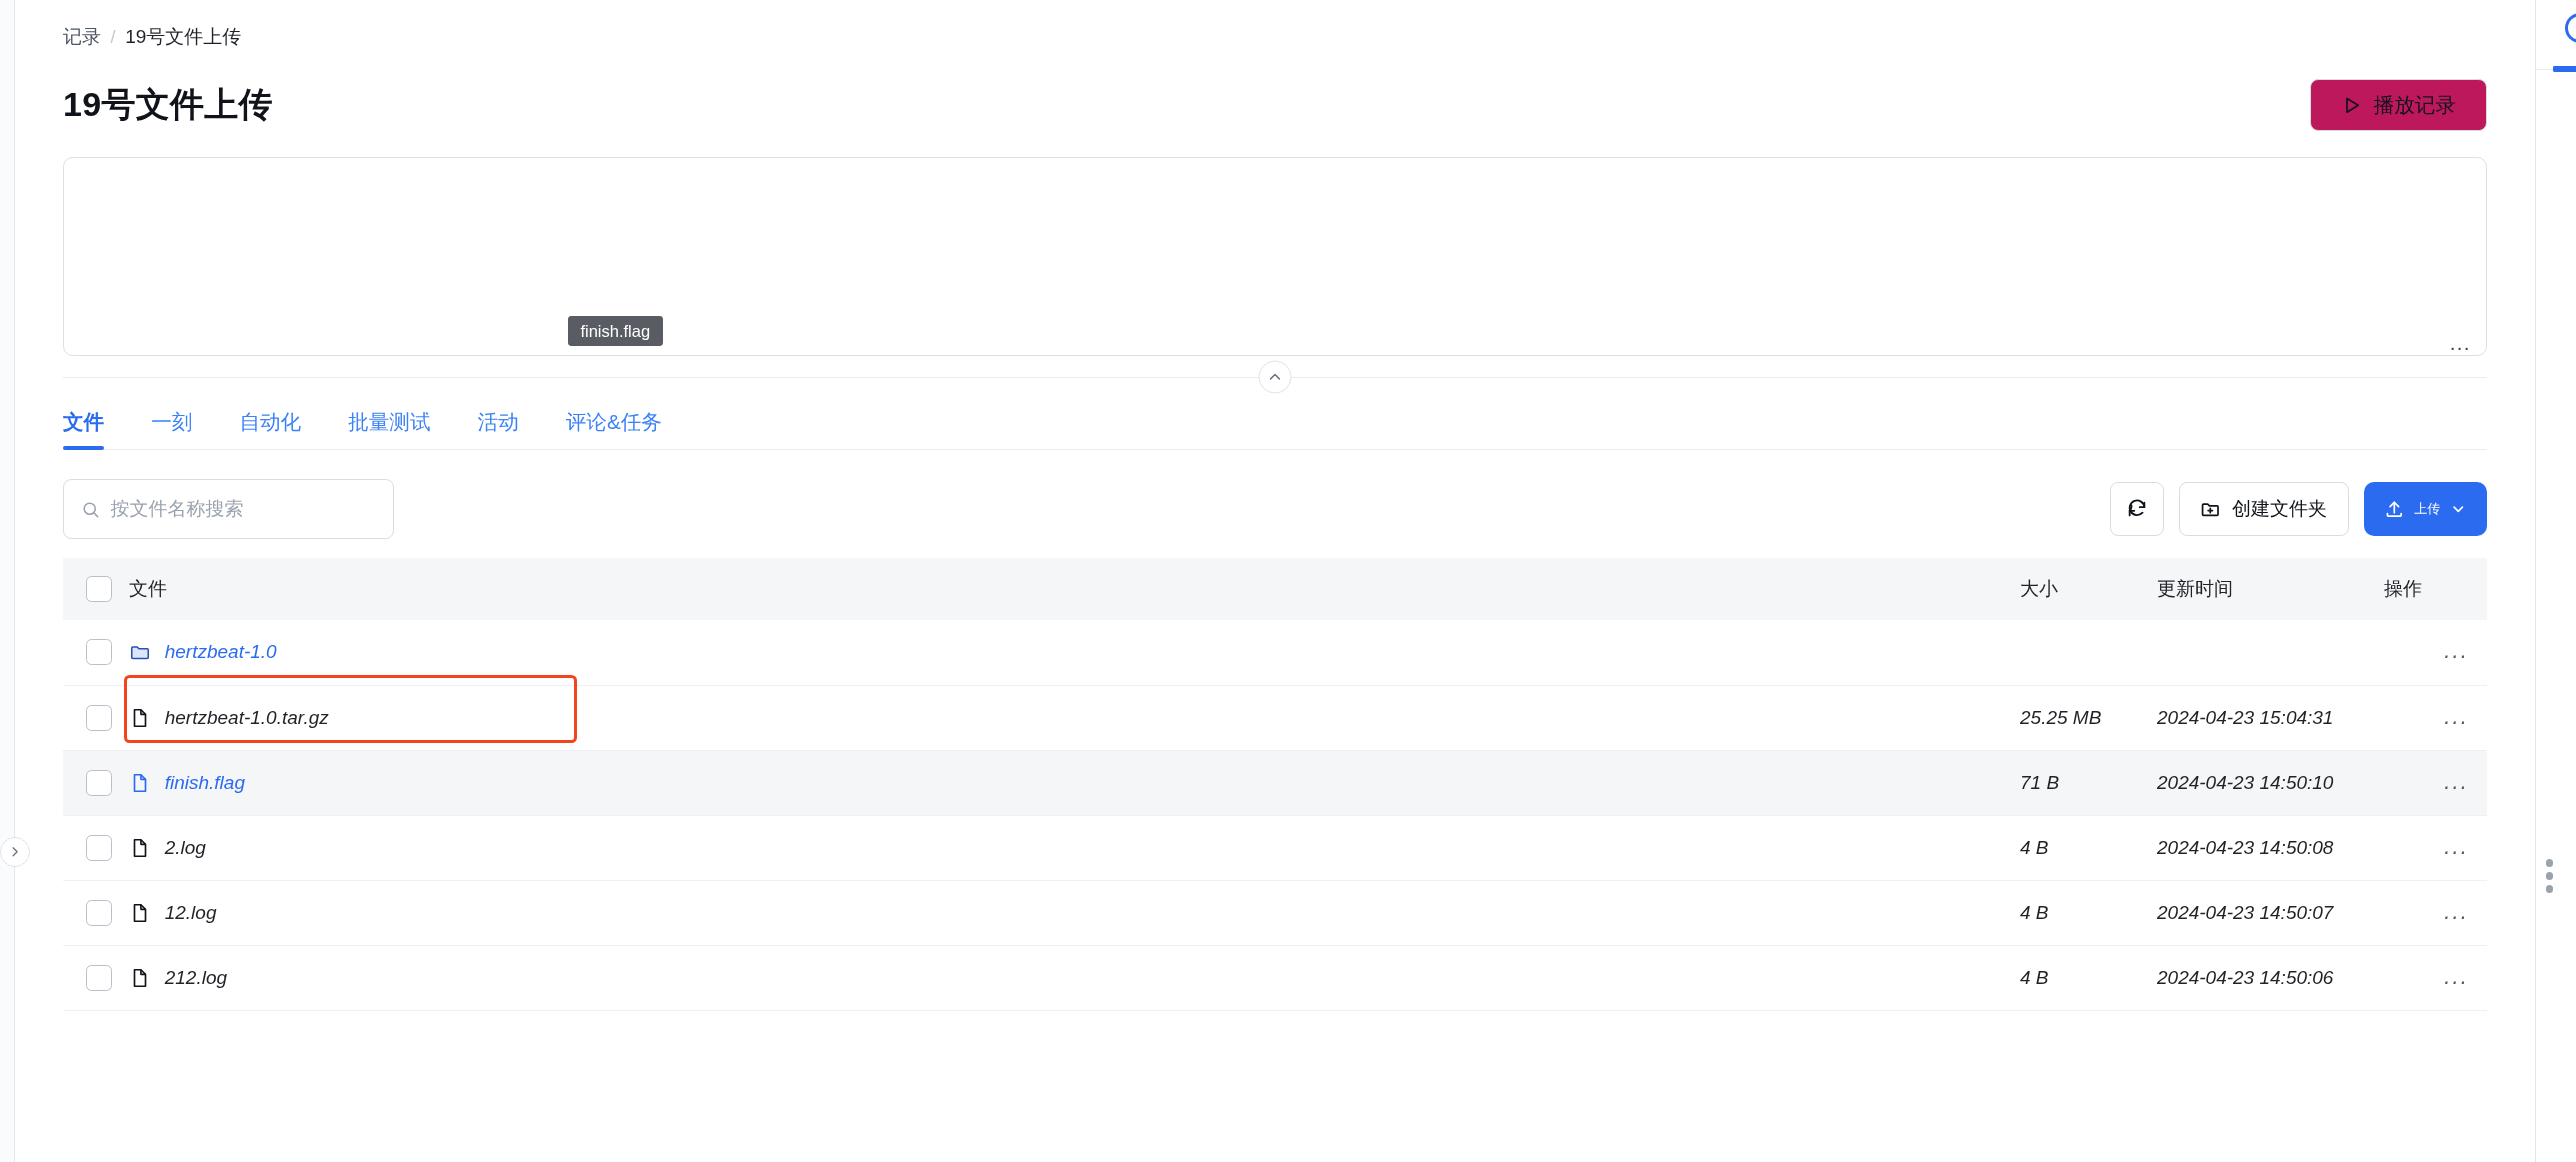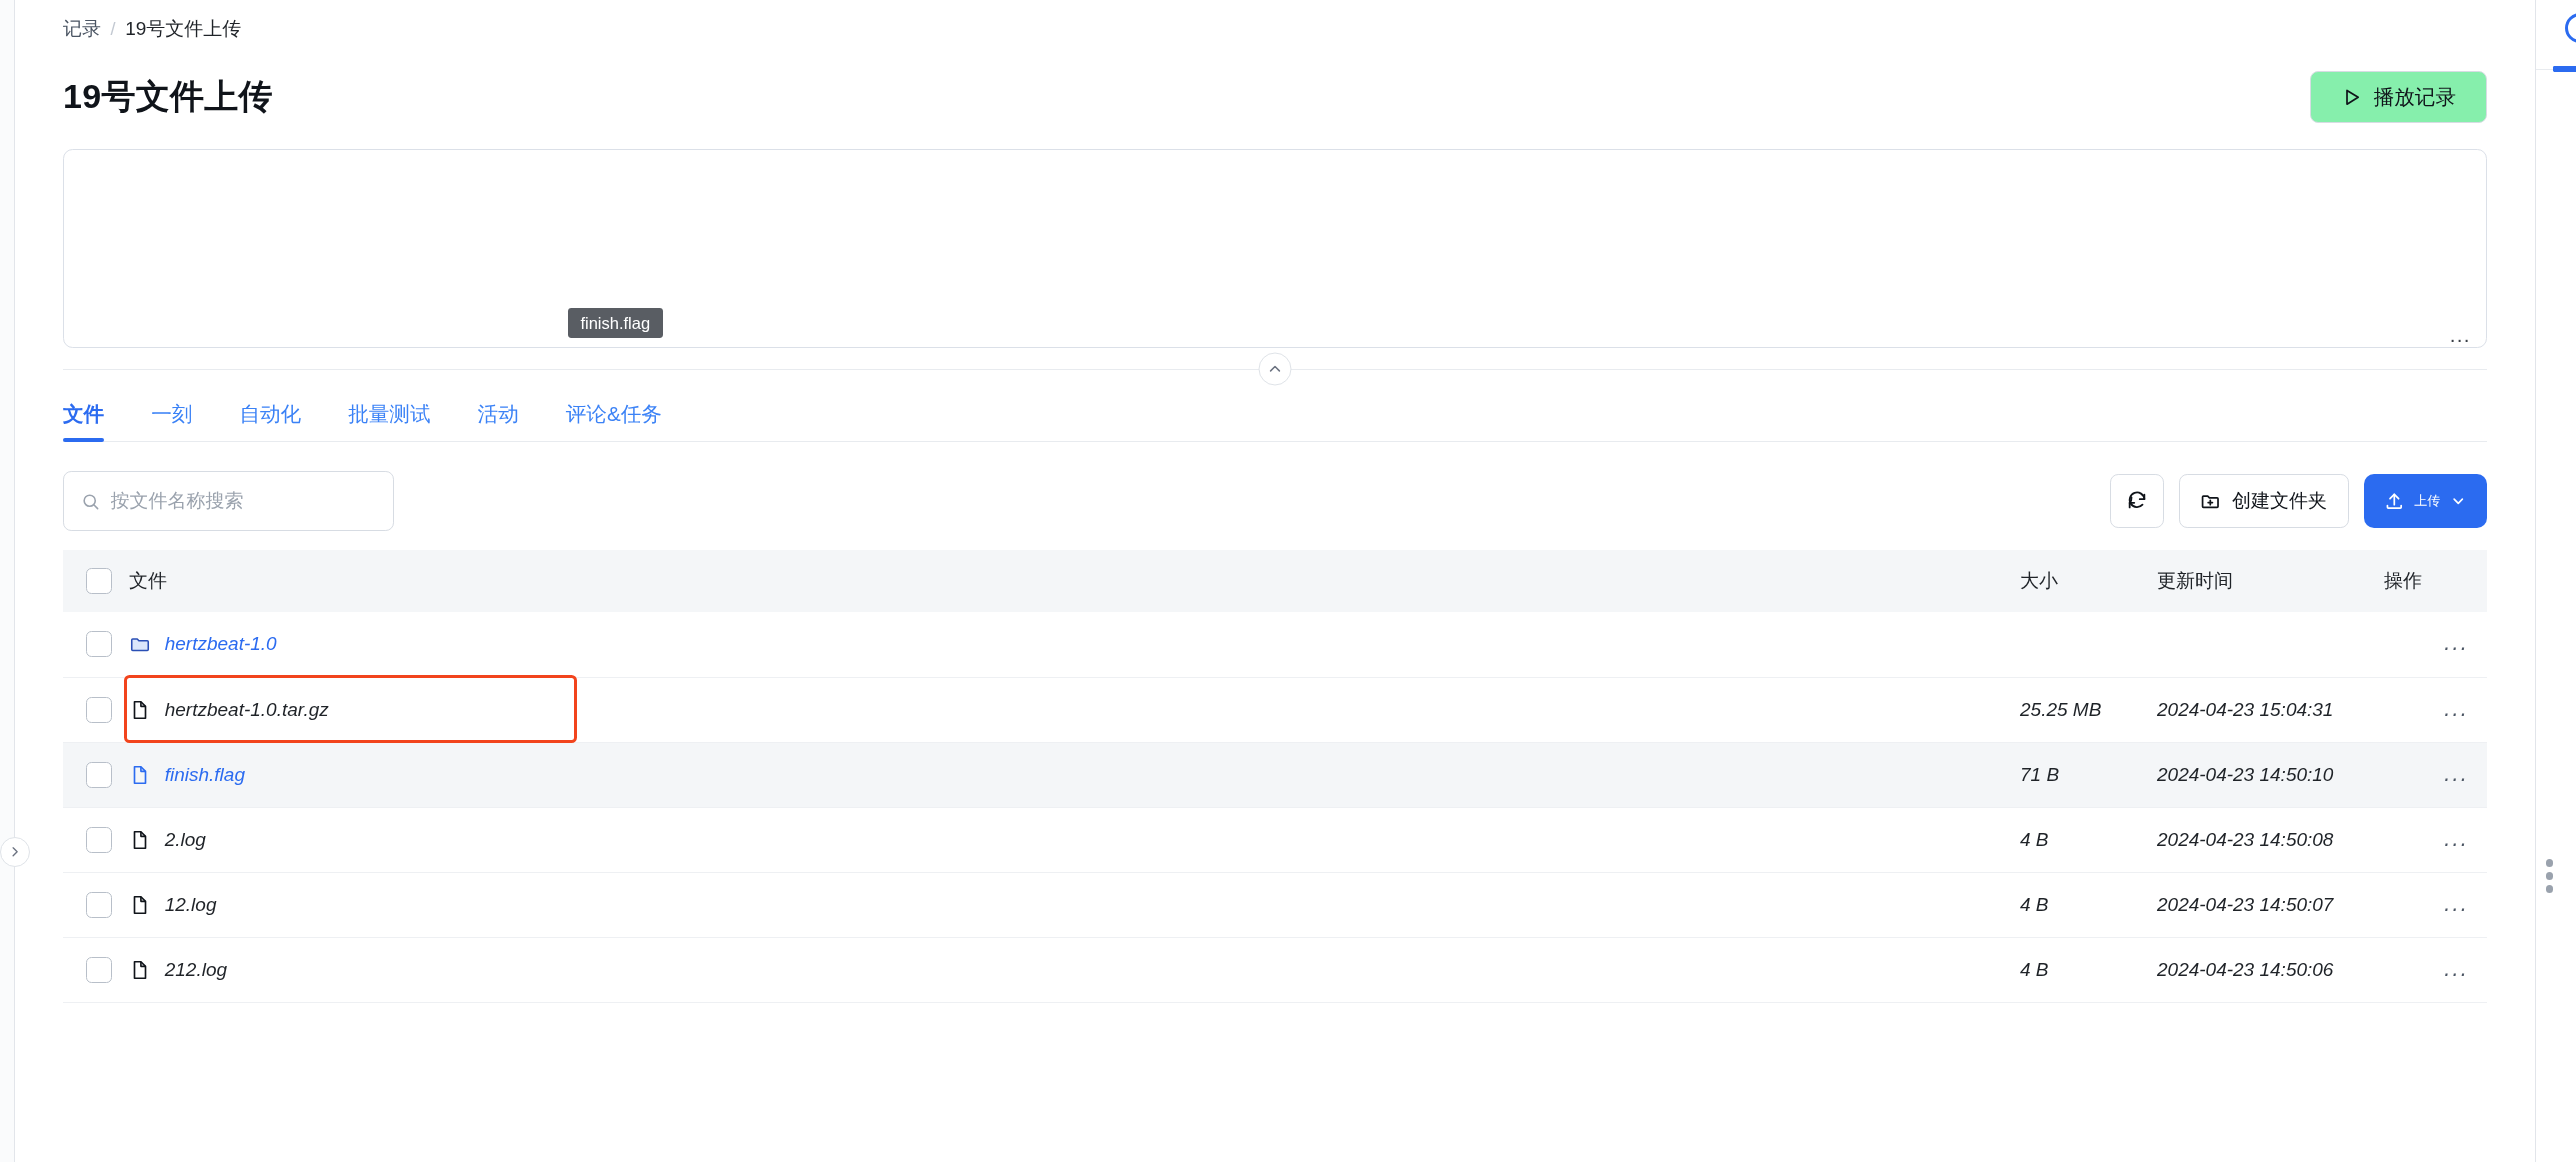--- a/index.html
+++ b/index.html
@@ -34,37 +34,37 @@
     flex: 1 1 auto; height: 1162px;
     background: #ffffff;
     padding: 0 48px 0 48px;
     position: relative;
     overflow: hidden;
   }
 
   .breadcrumb {
     display: flex; align-items: center; gap: 9.6px;
     font-size: 19px; color: #6b7280;
-    padding-top: 16px;
+    padding-top: 24px;
   }
   .breadcrumb .crumb-root { color: #4b5563; }
   .breadcrumb .crumb-sep { color: #c3c9d2; font-size: 18px; }
   .breadcrumb .crumb-current { color: #1f2328; }
 
   .title-row {
     display: flex; align-items: center; justify-content: space-between;
     margin-top: 29px;
   }
   .page-title { font-size: 34px; font-weight: 700; color: #10141a; letter-spacing: 0.3px; }
 
   .play-btn {
     display: flex; align-items: center; gap: 12.4px;
     height: 52px; padding: 0 30px;
     border: 1.4px solid #d7dce3; border-radius: 8.2px;
-    background: #86efac; color: #10141a;
+    background: #be185d; color: #10141a;
     font-size: 20.6px; font-family: inherit;
   }
   .play-btn svg { width: 20.6px; height: 20.6px; }
 
   
   .preview-wrap { position: relative; margin-top: 26px; }
   .preview-box {
     height: 199px; width: 100%;
     border: 1.4px solid #dbe0e8; border-radius: 9.6px;
     background: #ffffff; position: relative;

